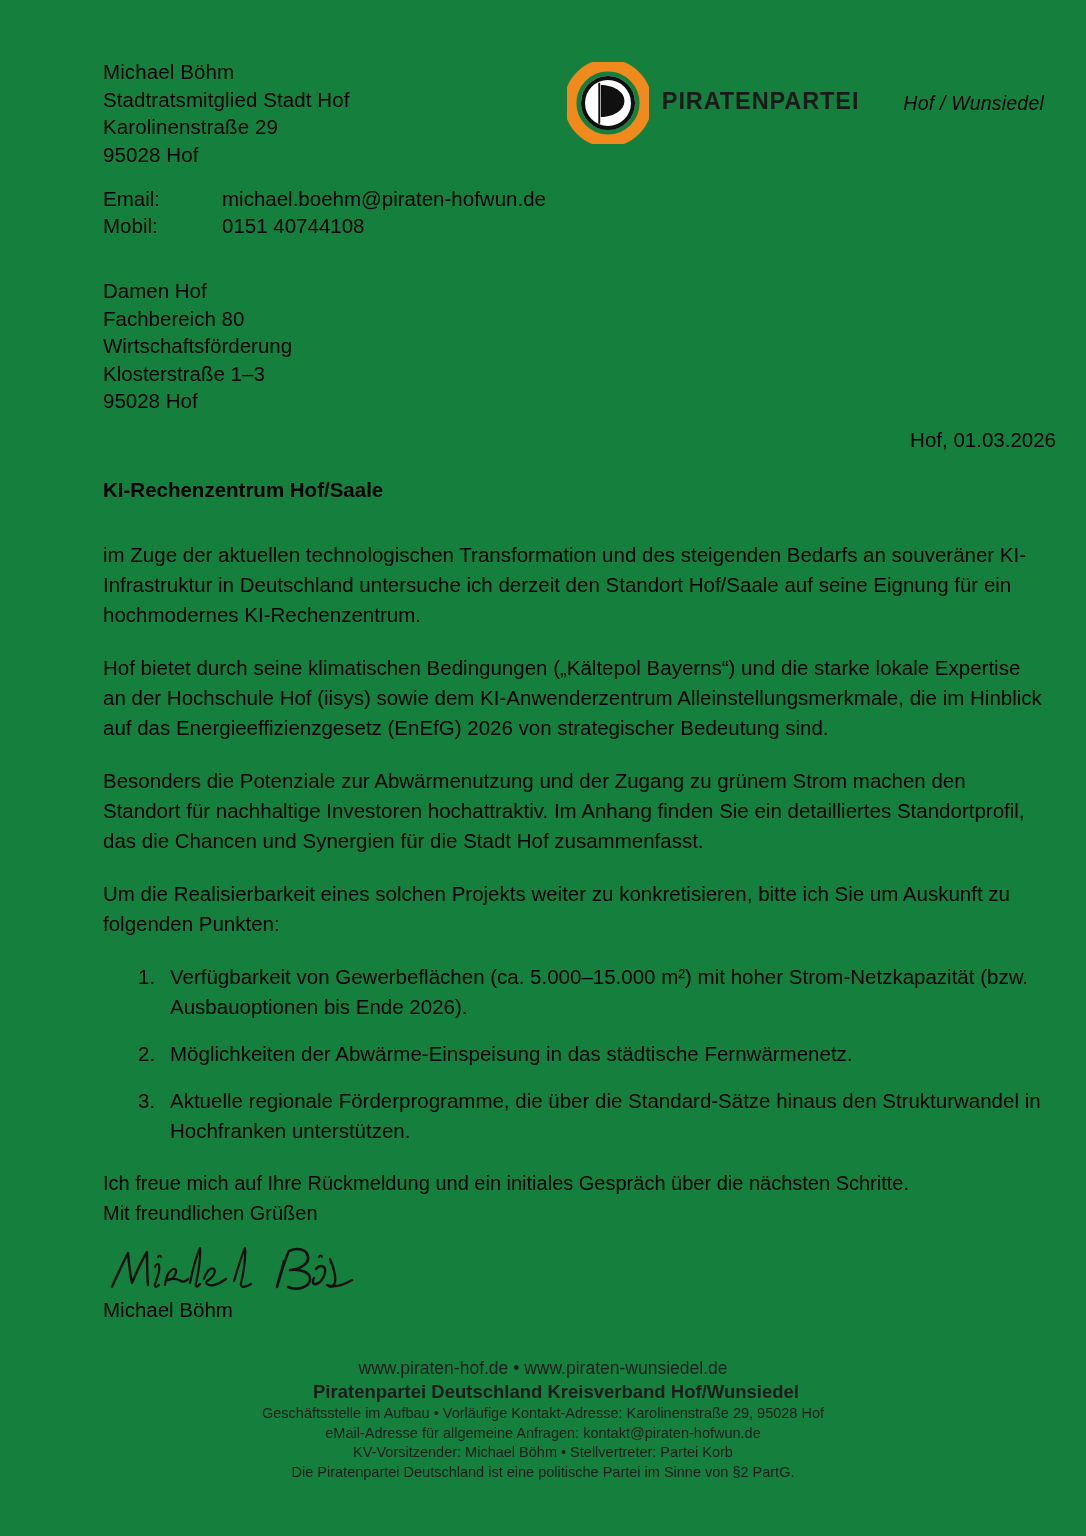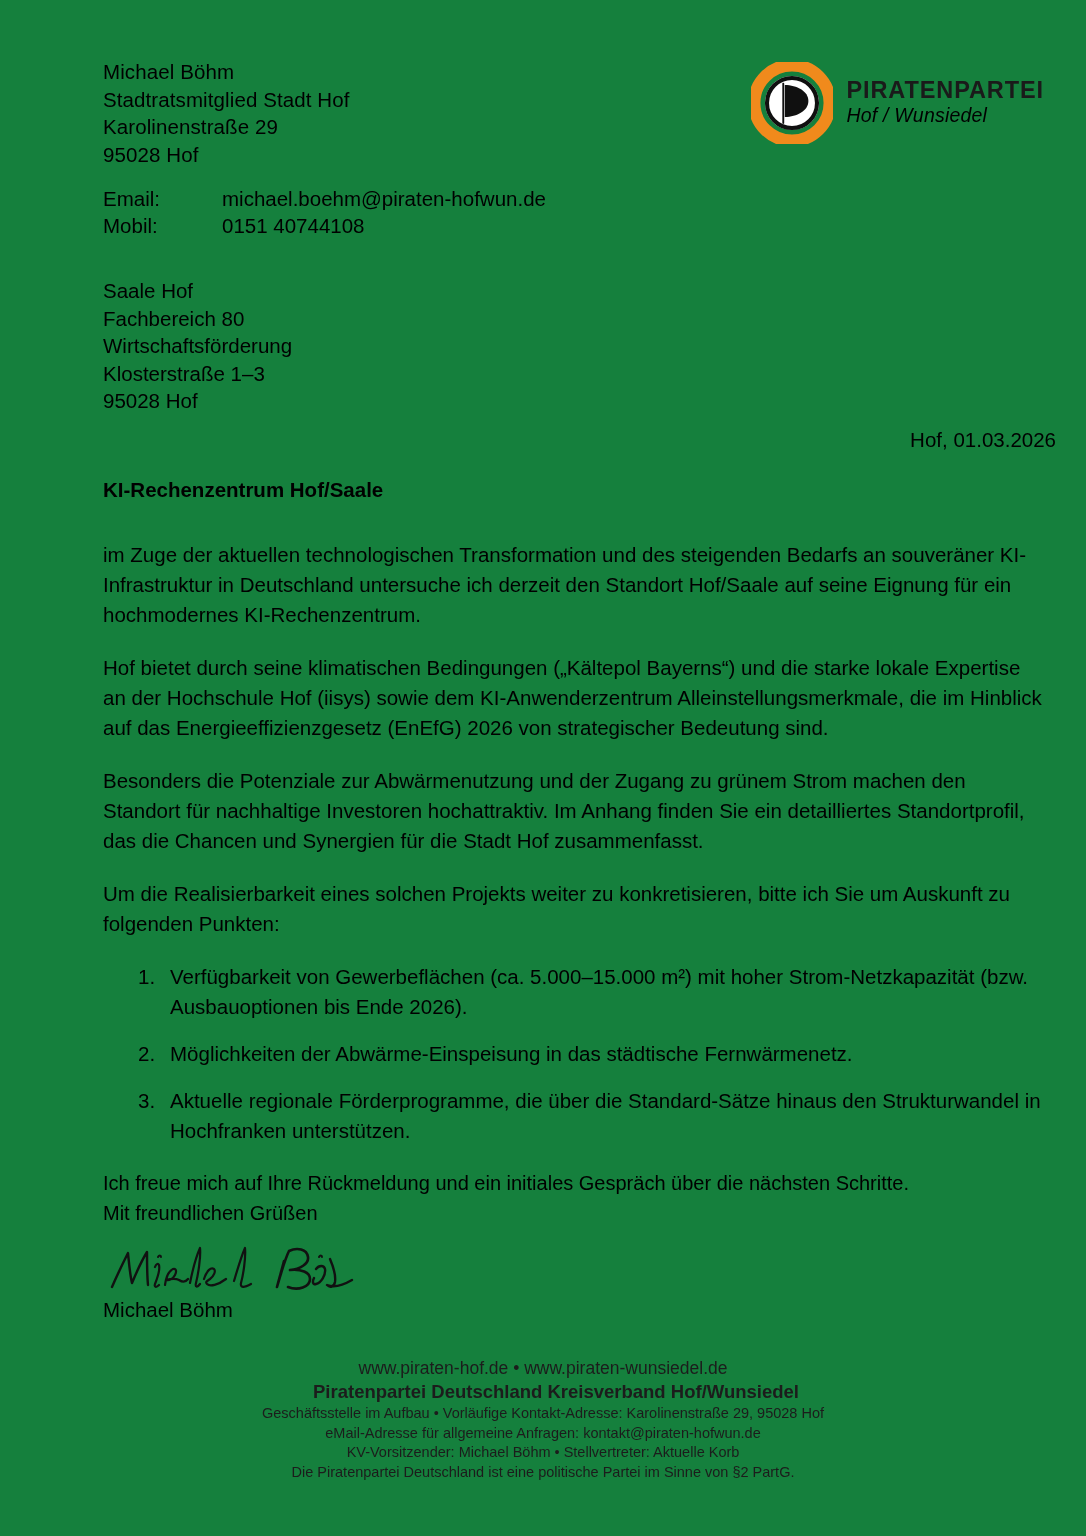--- a/index.html
+++ b/index.html
@@ -69,36 +69,36 @@
     gap: 13px;
   }
   .logo-mark {
     width: 82px;
     height: 82px;
     flex: none;
     display: block;
   }
   .logo-words {
     display: flex;
-    flex-direction: column;
     justify-content: center;
     line-height: 1;
     padding-bottom: 2px;
   }
   .logo-title {
     font-size: 23.5px;
     font-weight: bold;
     letter-spacing: 0.9px;
     color: #1a1a1a;
   }
   .logo-sub {
     font-size: 19.5px;
     font-style: italic;
     letter-spacing: 0.2px;
     margin-top: 4px;
+    margin-left: 44px;
   }
 
   
   .recipient {
     position: absolute;
     left: 103px;
     top: 277px;
     font-size: 20.5px;
     line-height: 27.5px;
   }
@@ -258,21 +258,21 @@
         </g>
       </svg>
       <div class="logo-words">
         <div class="logo-title">PIRATENPARTEI</div>
         <div class="logo-sub">Hof / Wunsiedel</div>
       </div>
     </div>
   </div>
 
   <div class="recipient">
-    <div class="recipient-line">Saale Hof</div>
+    <div class="recipient-line">Damen Hof</div>
     <div class="recipient-line">Fachbereich 80</div>
     <div class="recipient-line">Wirtschaftsförderung</div>
     <div class="recipient-line">Klosterstraße 1–3</div>
     <div class="recipient-line">95028 Hof</div>
   </div>
 
   <div class="dateline">Hof, 01.03.2026</div>
 
   <div class="body-area">
 
@@ -323,17 +323,17 @@
       </g>
     </svg>
     <div class="signature-name">Michael Böhm</div>
   </div>
 
   <div class="footer">
     <div class="footer-web">www.piraten-hof.de • www.piraten-wunsiedel.de</div>
     <div class="footer-org">Piratenpartei Deutschland Kreisverband Hof/Wunsiedel</div>
     <div class="footer-small">Geschäftsstelle im Aufbau • Vorläufige Kontakt-Adresse: Karolinenstraße 29, 95028 Hof</div>
     <div class="footer-small">eMail-Adresse für allgemeine Anfragen: kontakt@piraten-hofwun.de</div>
-    <div class="footer-small">KV-Vorsitzender: Michael Böhm • Stellvertreter: Aktuelle Korb</div>
+    <div class="footer-small">KV-Vorsitzender: Michael Böhm • Stellvertreter: Partei Korb</div>
     <div class="footer-small">Die Piratenpartei Deutschland ist eine politische Partei im Sinne von §2 PartG.</div>
   </div>
 
 </div>
 
 </body></html>

